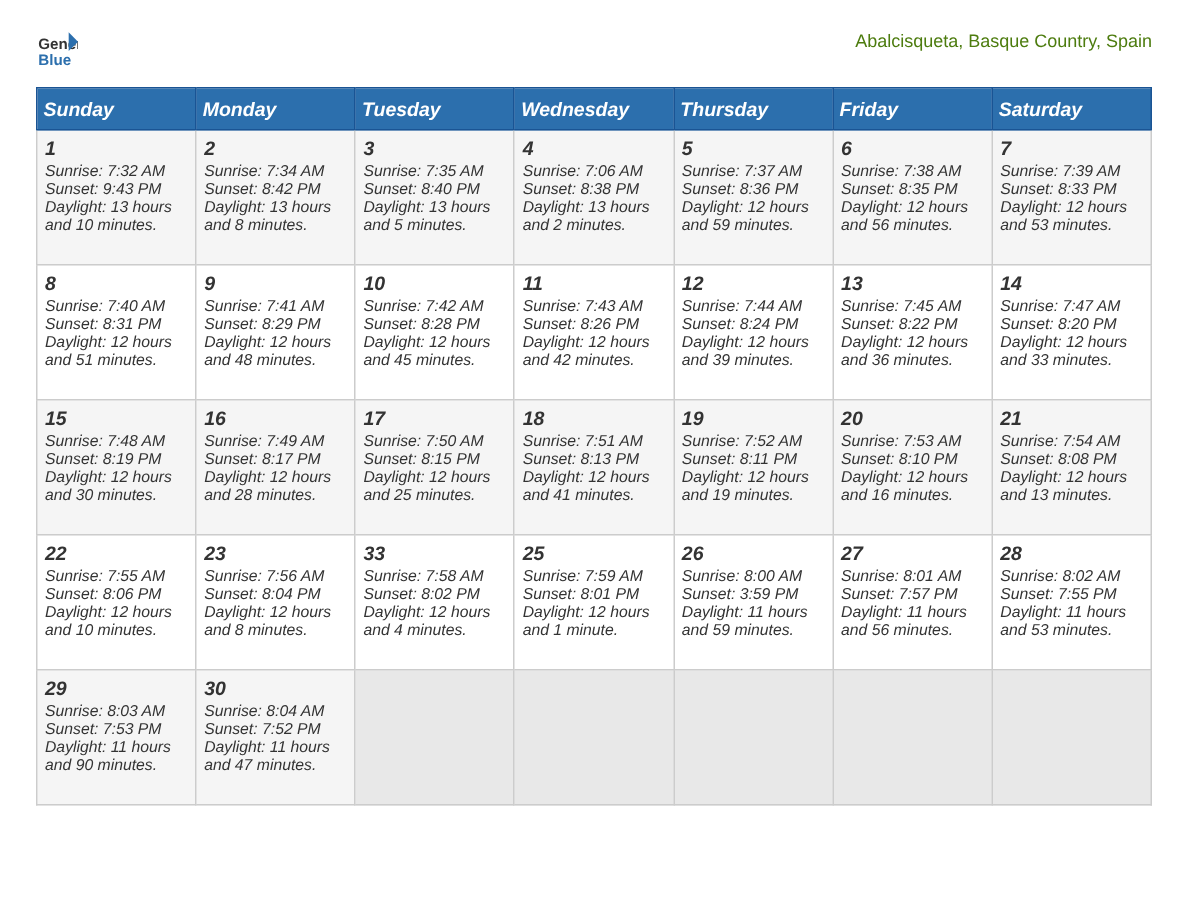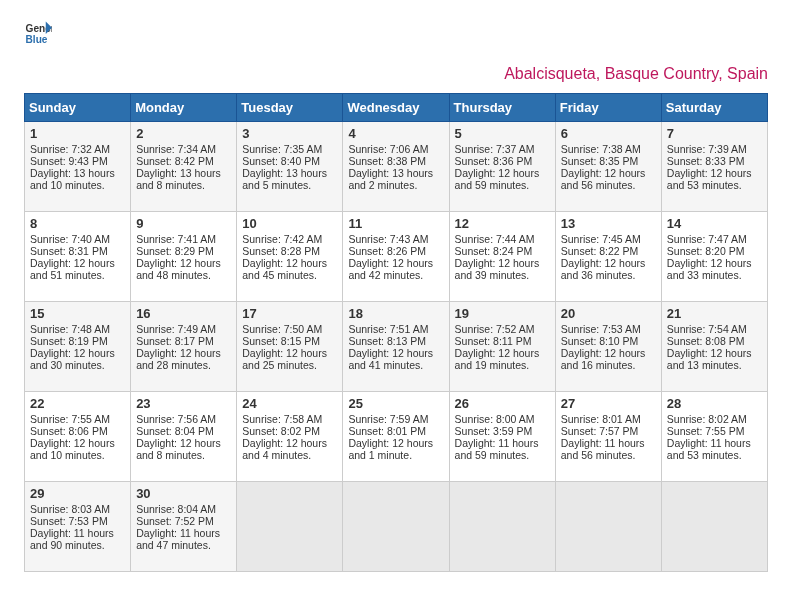--- a/index.html
+++ b/index.html
@@ -27,28 +27,28 @@
     }
     .title-area {
       text-align: right;
     }
     .month-title {
       font-size: 36px;
       font-weight: bold;
       color: #333;
     }
     .location-title {
-      font-size: 16px;
-      color: #be185d;
-      margin-top: 45px;
+      font-size: 12px;
+      color: #4d7c0f;
     }
     .calendar-table {
       width: 100%;
       border-collapse: collapse;
       table-layout: fixed;
+      font-style: italic;
     }
     .calendar-table th {
       background: #2c6fad;
       color: #fff;
       font-size: 13px;
       font-weight: bold;
       padding: 6px 4px;
       text-align: left;
       border: 1px solid #1a5494;
     }
@@ -268,21 +268,21 @@
           <div>and 10 minutes.</div>
         </td>
         <td>
           <span class="day-number">23</span>
           <div>Sunrise: 7:56 AM</div>
           <div>Sunset: 8:04 PM</div>
           <div>Daylight: 12 hours</div>
           <div>and 8 minutes.</div>
         </td>
         <td>
-          <span class="day-number">24</span>
+          <span class="day-number">33</span>
           <div>Sunrise: 7:58 AM</div>
           <div>Sunset: 8:02 PM</div>
           <div>Daylight: 12 hours</div>
           <div>and 4 minutes.</div>
         </td>
         <td>
           <span class="day-number">25</span>
           <div>Sunrise: 7:59 AM</div>
           <div>Sunset: 8:01 PM</div>
           <div>Daylight: 12 hours</div>

